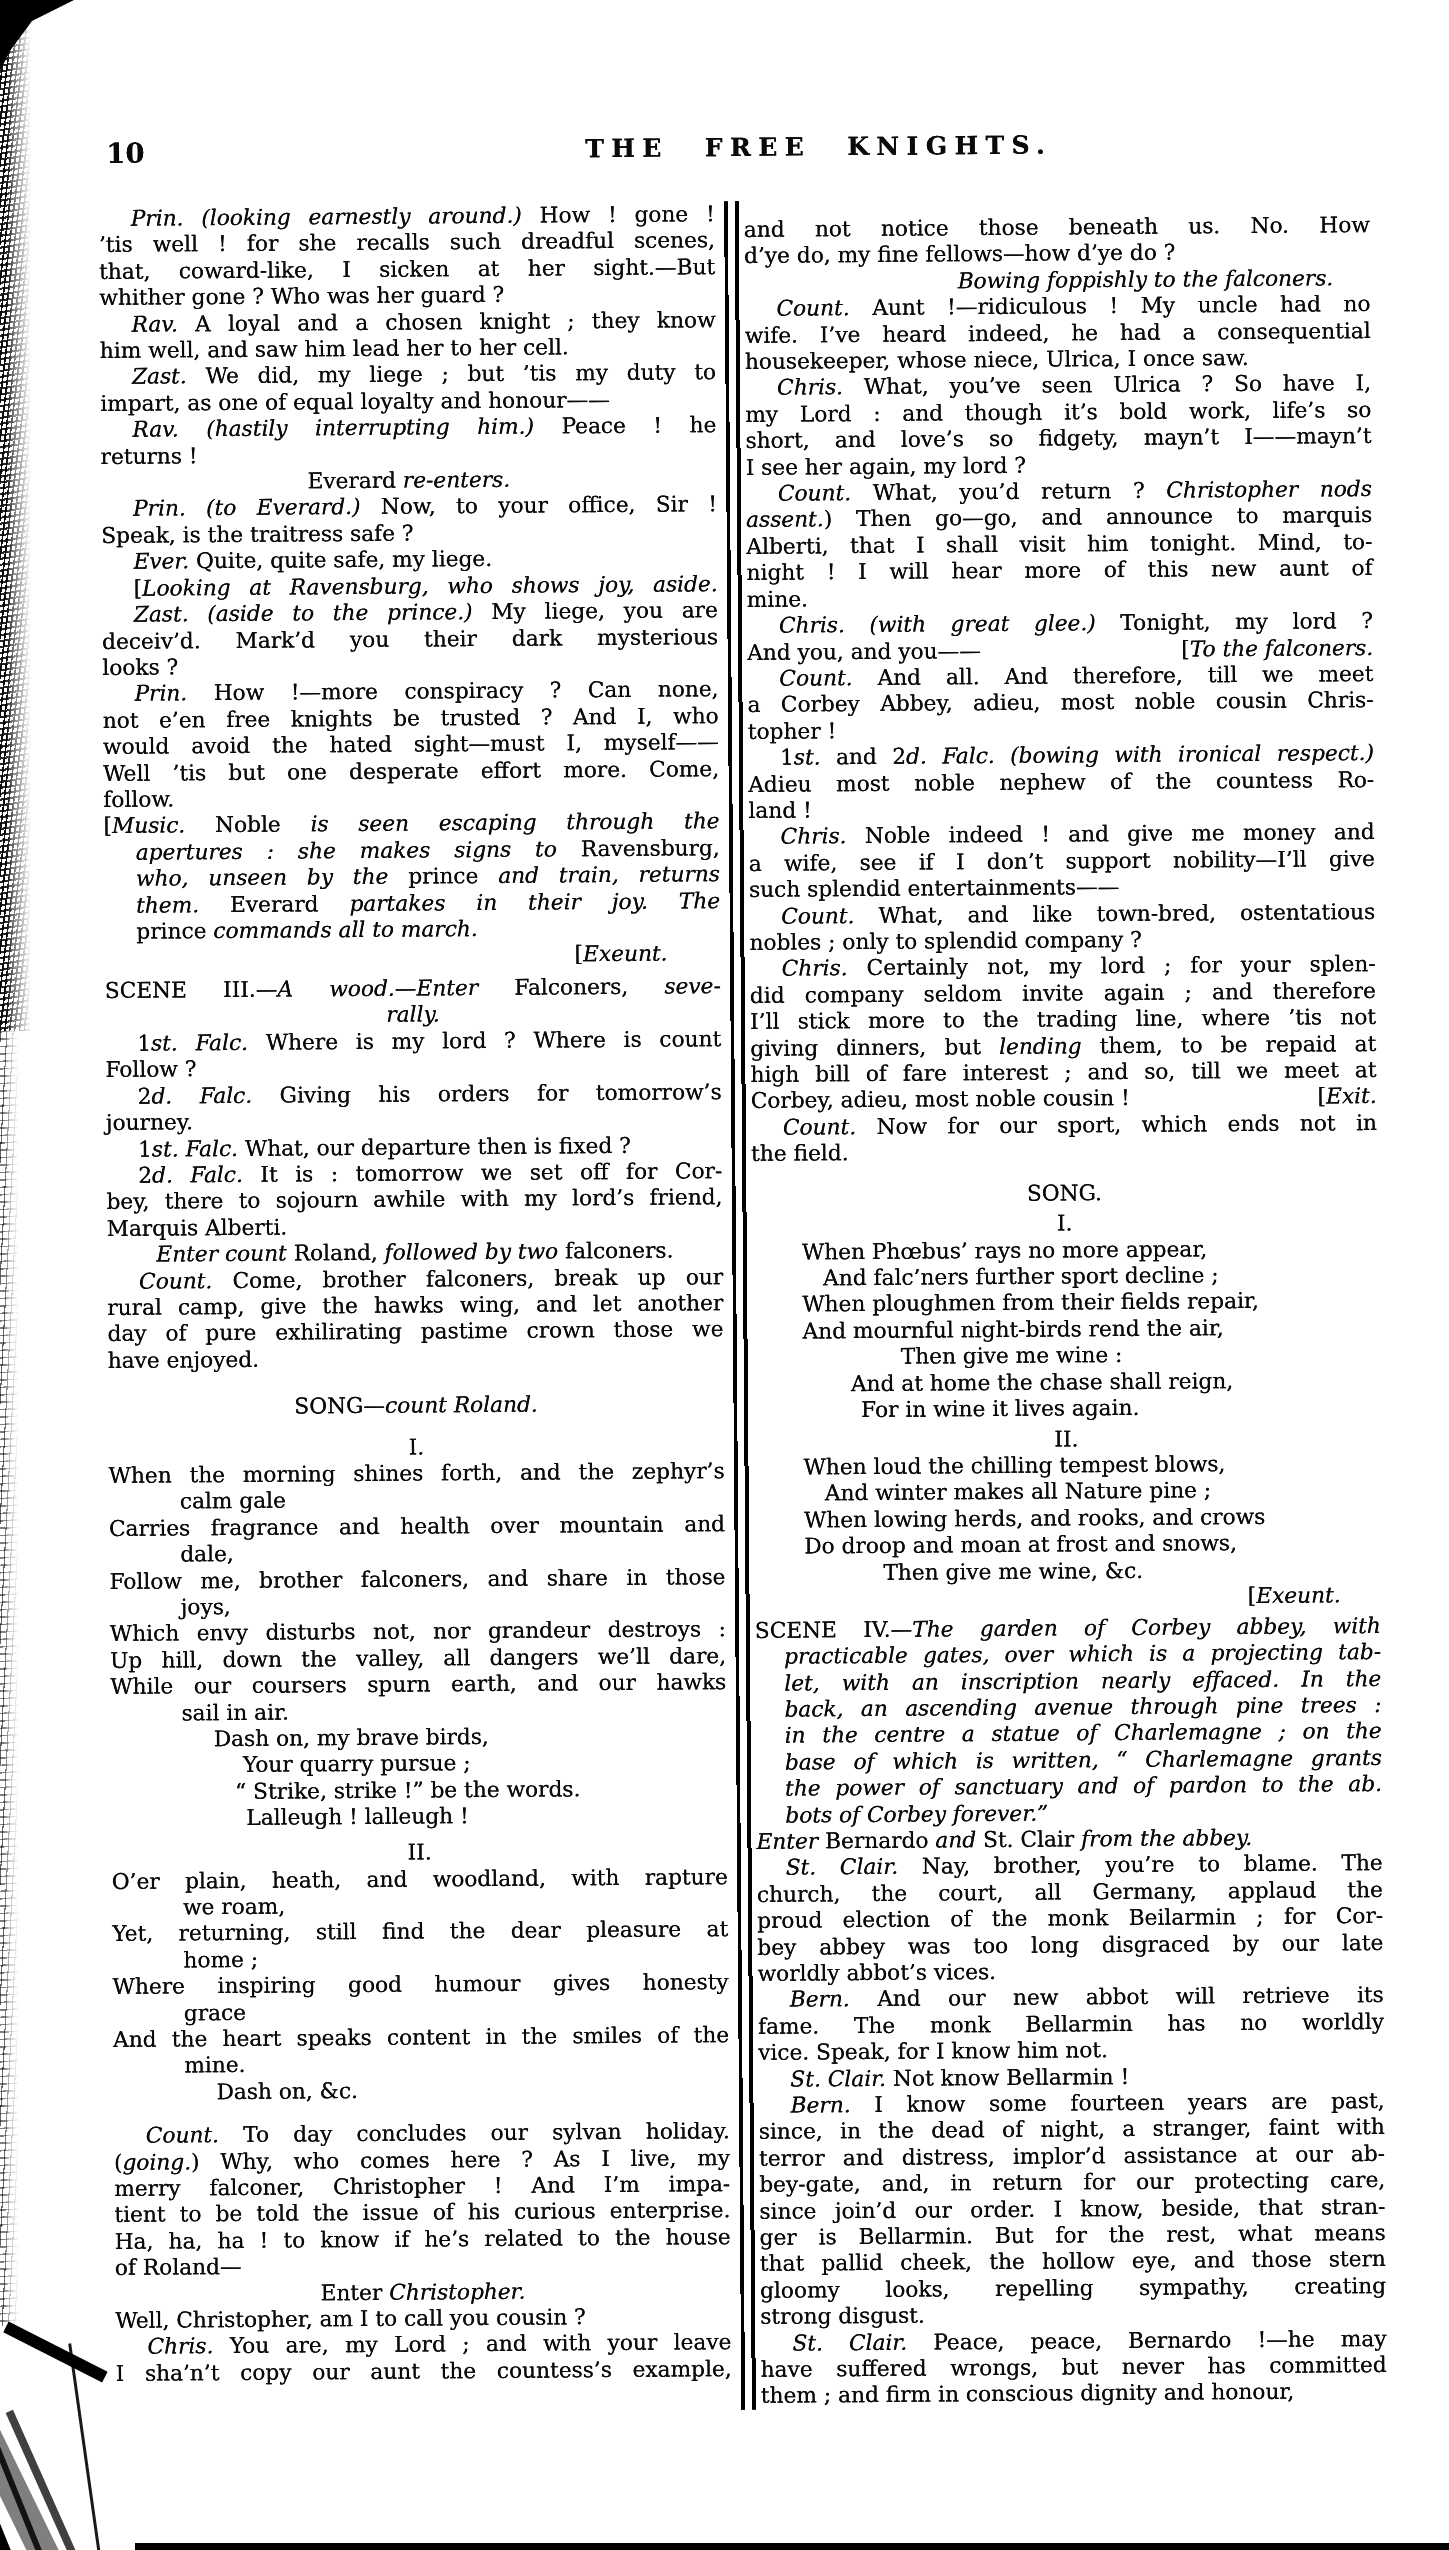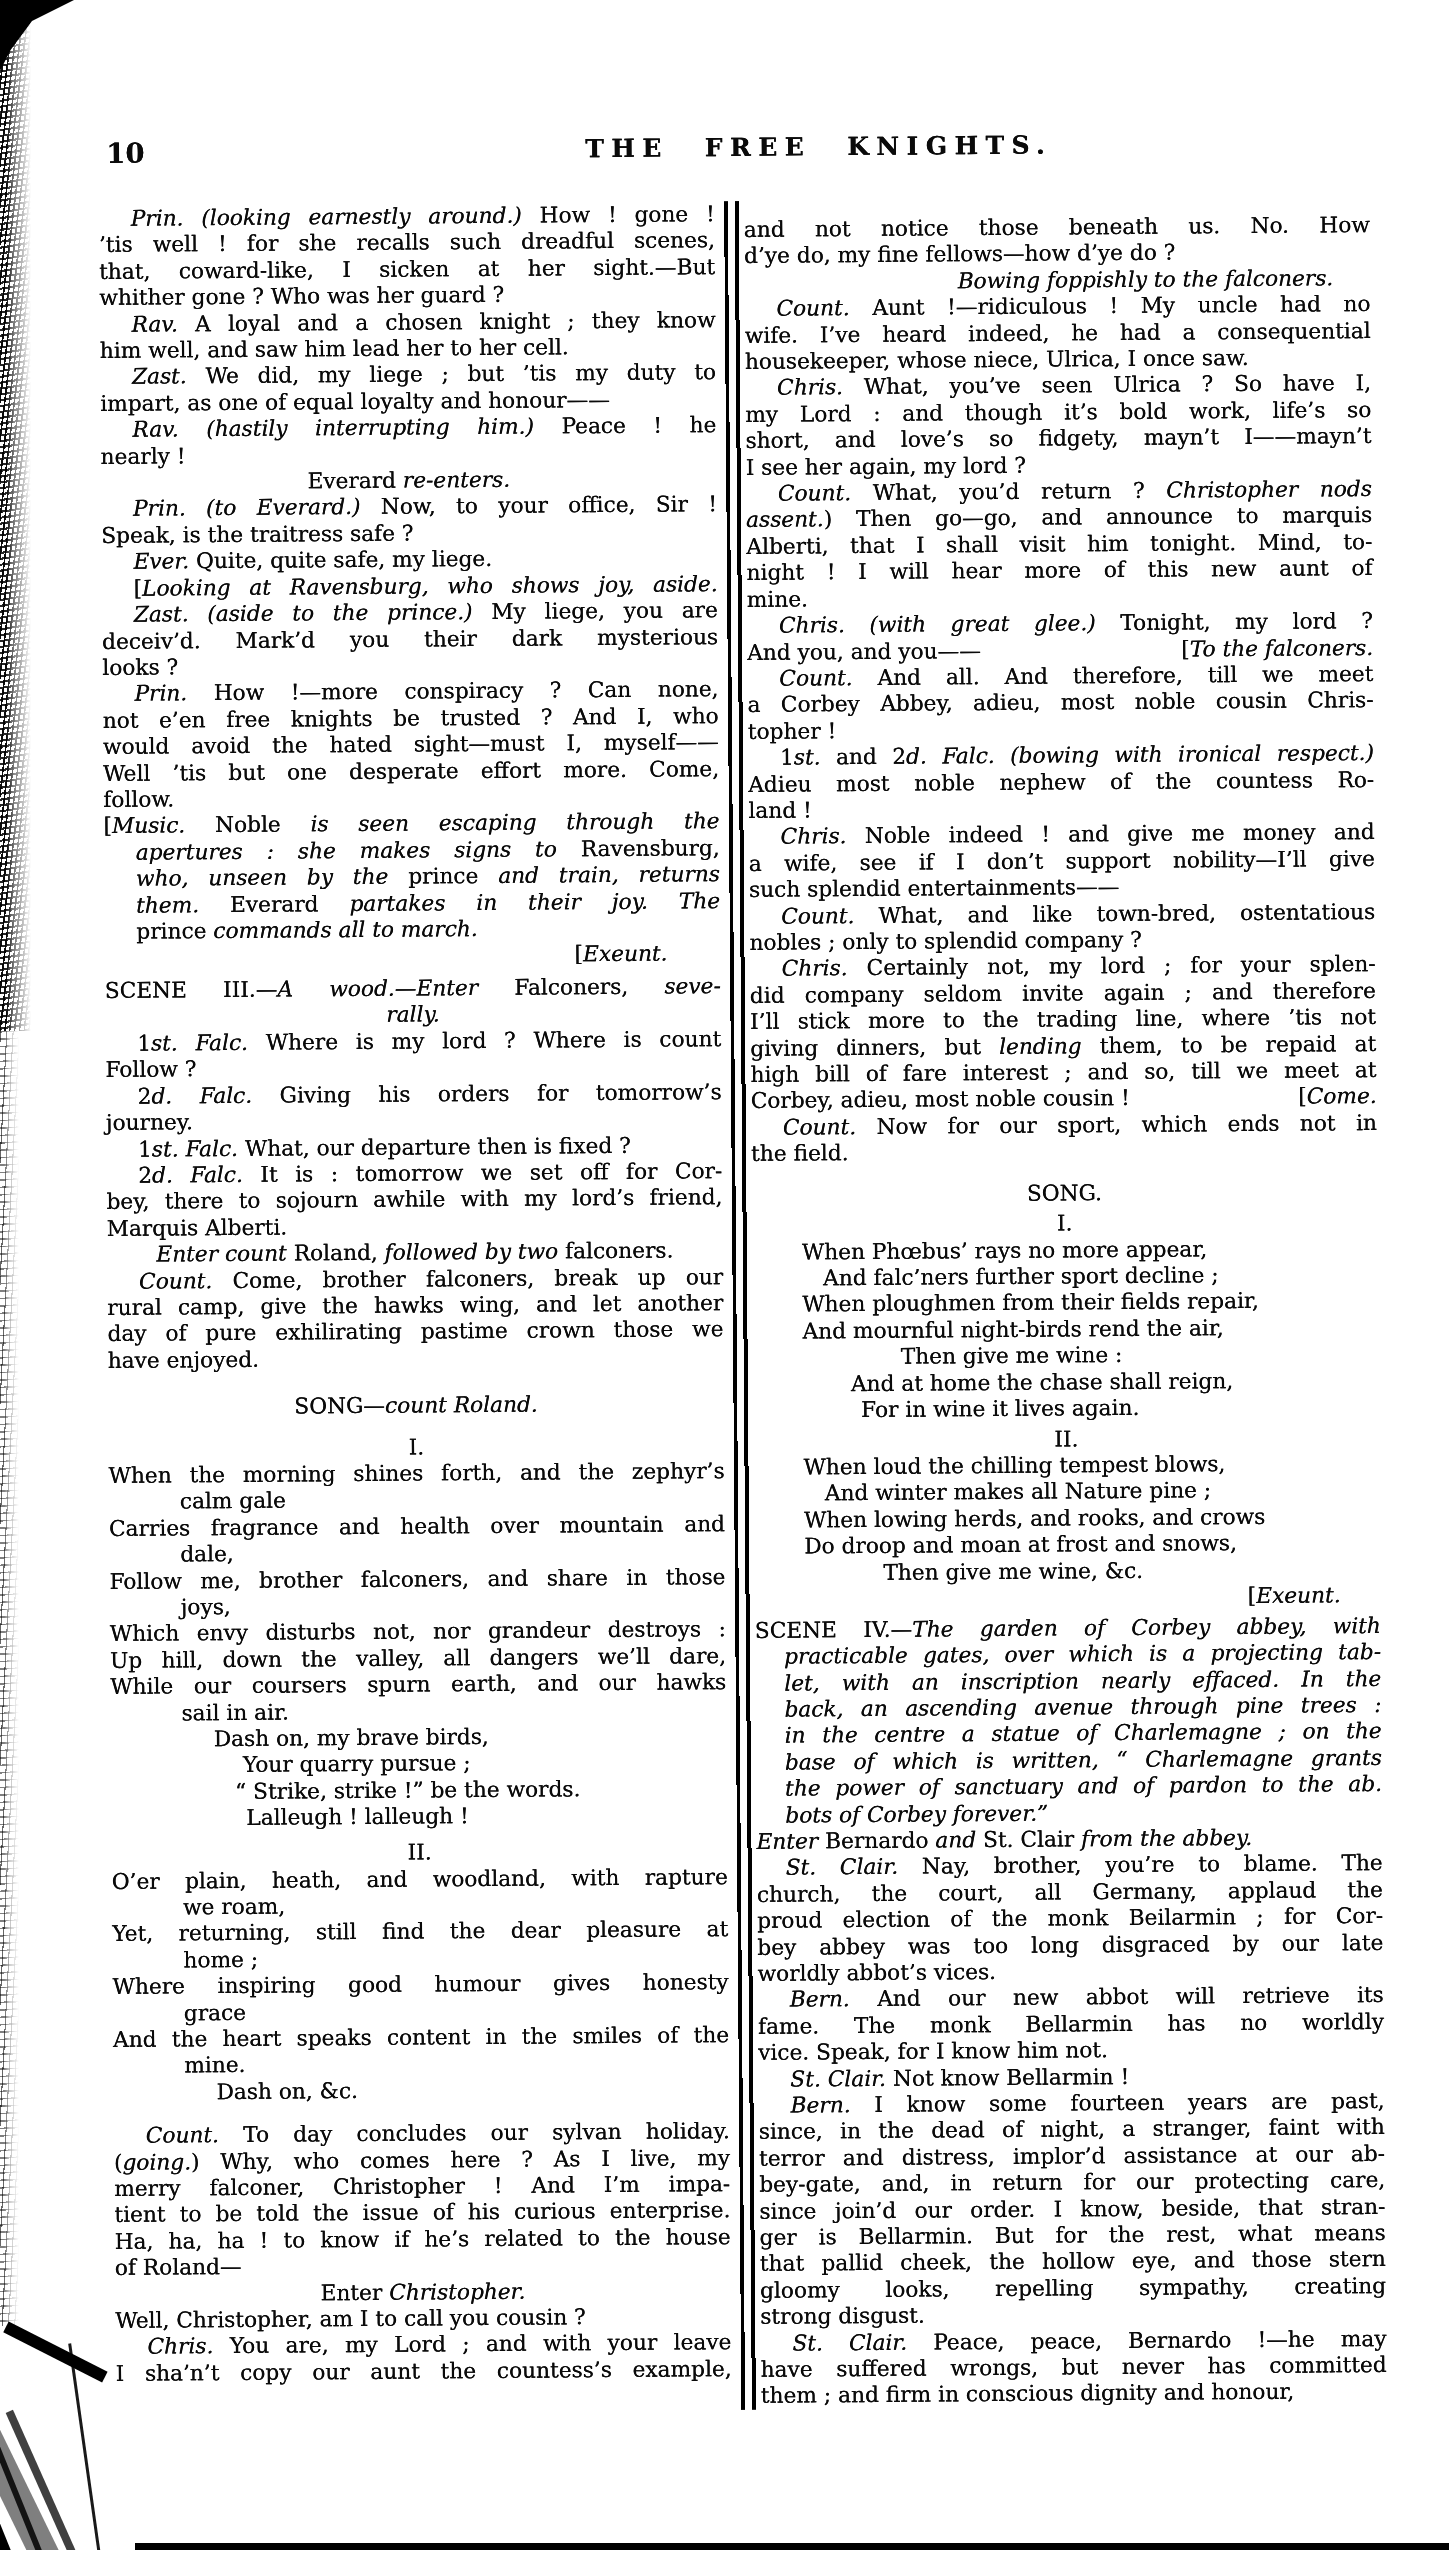--- a/index.html
+++ b/index.html
@@ -76,21 +76,21 @@
       <div class="col col-left">
           <div class="ln a-j" style="padding-left: 32px;"><i>Prin. (looking earnestly around.)</i><span> How ! gone !</span></div>
           <div class="ln a-j"><span>’tis well ! for she recalls such dreadful scenes,</span></div>
           <div class="ln a-j"><span>that, coward-like, I sicken at her sight.—But</span></div>
           <div class="ln a-l"><span>whither gone ?  Who was her guard ?</span></div>
           <div class="ln a-j" style="padding-left: 32px;"><i>Rav.</i><span> A loyal and a chosen knight ; they know</span></div>
           <div class="ln a-l"><span>him well, and saw him lead her to her cell.</span></div>
           <div class="ln a-j" style="padding-left: 32px;"><i>Zast.</i><span> We did, my liege ; but ’tis my duty to</span></div>
           <div class="ln a-l"><span>impart, as one of equal loyalty and honour——</span></div>
           <div class="ln a-j" style="padding-left: 32px;"><i>Rav. (hastily interrupting him.)</i><span> Peace ! he</span></div>
-          <div class="ln a-l"><span>nearly !</span></div>
+          <div class="ln a-l"><span>returns !</span></div>
           <div class="ln a-c"><span>Everard </span><i>re-enters.</i></div>
           <div class="ln a-j" style="padding-left: 32px;"><i>Prin. (to Everard.)</i><span> Now, to your office, Sir !</span></div>
           <div class="ln a-l"><span>Speak, is the traitress safe ?</span></div>
           <div class="ln a-l" style="padding-left: 32px;"><i>Ever.</i><span> Quite, quite safe, my liege.</span></div>
           <div class="ln a-j" style="padding-left: 32px;"><span>[</span><i>Looking at Ravensburg, who shows joy, aside.</i></div>
           <div class="ln a-j" style="padding-left: 32px;"><i>Zast. (aside to the prince.)</i><span> My liege, you are</span></div>
           <div class="ln a-j"><span>deceiv’d.  Mark’d you their dark mysterious</span></div>
           <div class="ln a-l"><span>looks ?</span></div>
           <div class="ln a-j" style="padding-left: 32px;"><i>Prin.</i><span> How !—more conspiracy ?  Can none,</span></div>
           <div class="ln a-j"><span>not e’en free knights be trusted ? And I, who</span></div>
@@ -188,21 +188,21 @@
           <div class="ln a-l"><span>such splendid entertainments——</span></div>
           <div class="ln a-j" style="padding-left: 32px;"><i>Count.</i><span> What, and like town-bred, ostentatious</span></div>
           <div class="ln a-l"><span>nobles ;  only to splendid company ?</span></div>
           <div class="ln a-j" style="padding-left: 32px;"><i>Chris.</i><span> Certainly not, my lord ; for your splen-</span></div>
           <div class="ln a-j"><span>did company seldom invite again ; and therefore</span></div>
           <div class="ln a-j"><span>I’ll stick more to the trading line, where ’tis not</span></div>
           <div class="ln a-j"><span>giving dinners, but </span><i>lending</i><span> them, to be repaid at</span></div>
           <div class="ln a-j"><span>high bill of fare interest ; and so, till we meet at</span></div>
           <div class="ln a-l split">
             <span><span>Corbey, adieu, most noble cousin !</span></span>
-            <span><span>[</span><i>Come.</i></span>
+            <span><span>[</span><i>Exit.</i></span>
           </div>
           <div class="ln a-j" style="padding-left: 32px;"><i>Count.</i><span> Now for our sport, which ends not in</span></div>
           <div class="ln a-l"><span>the field.</span></div>
           <div class="ln a-c" style="margin-top: 15px;"><span>SONG.</span></div>
           <div class="ln a-c" style="margin-top: 4.2px;"><span>I.</span></div>
           <div class="ln a-l" style="padding-left: 50px;"><span>When Phœbus’ rays no more appear,</span></div>
           <div class="ln a-l" style="padding-left: 71px;"><span>And falc’ners further sport decline ;</span></div>
           <div class="ln a-l" style="padding-left: 50px;"><span>When ploughmen from their fields repair,</span></div>
           <div class="ln a-l" style="padding-left: 50px;"><span>And mournful night-birds rend the air,</span></div>
           <div class="ln a-l" style="padding-left: 148px;"><span>Then give me wine :</span></div>

